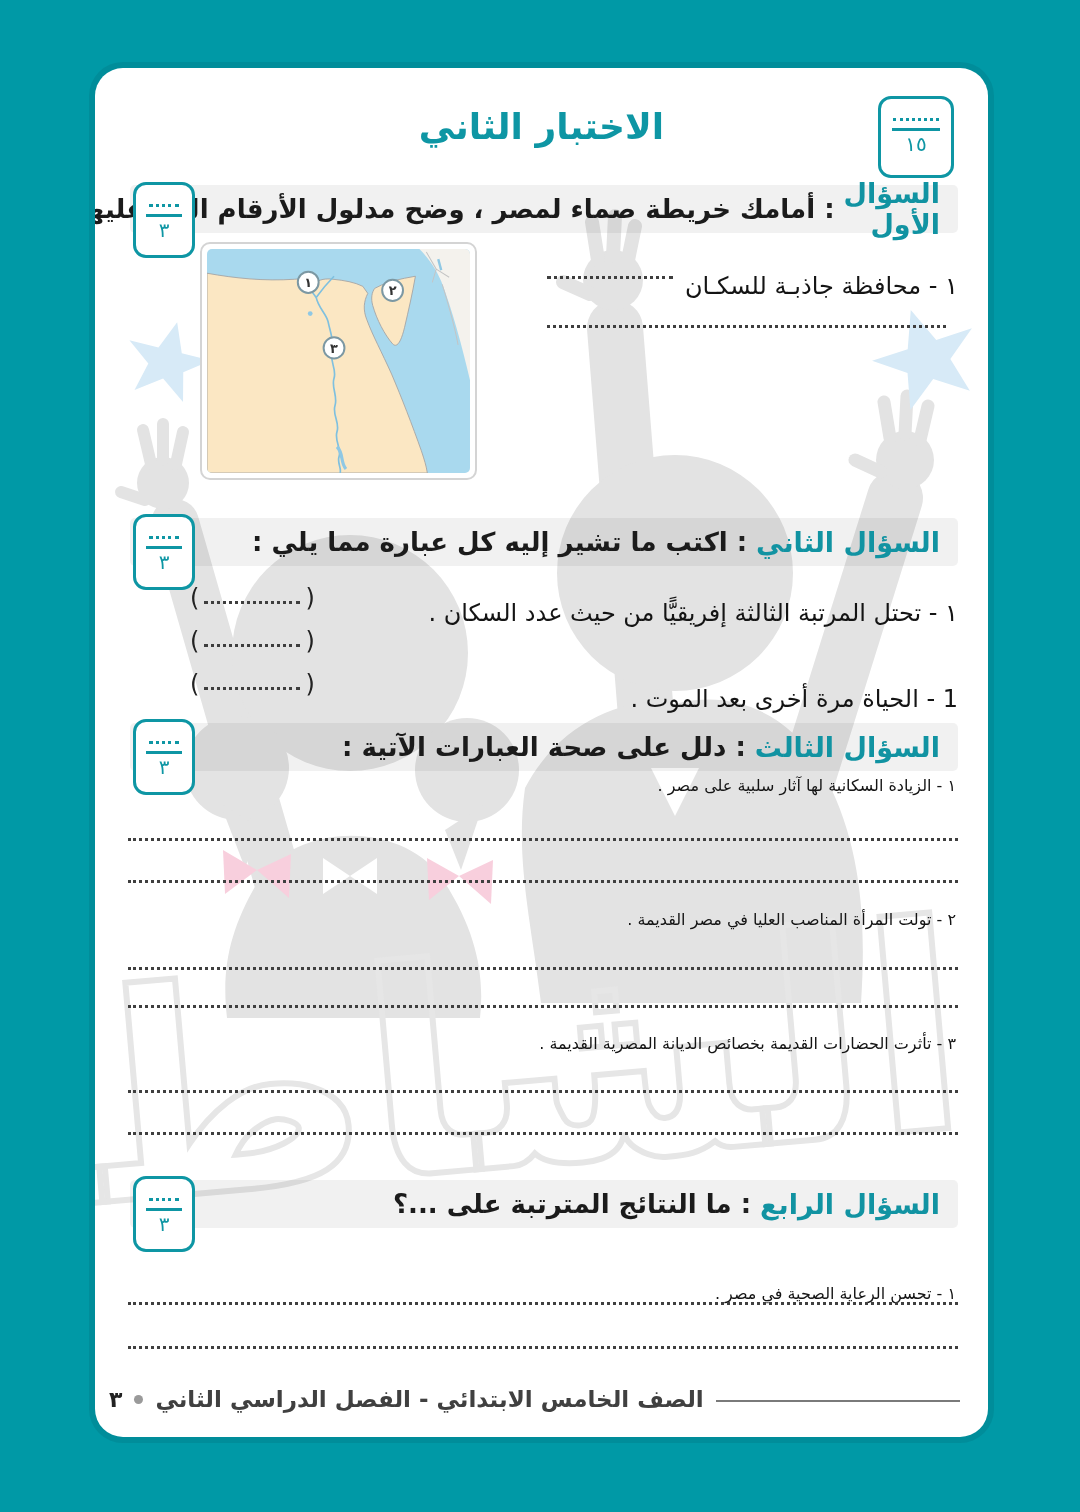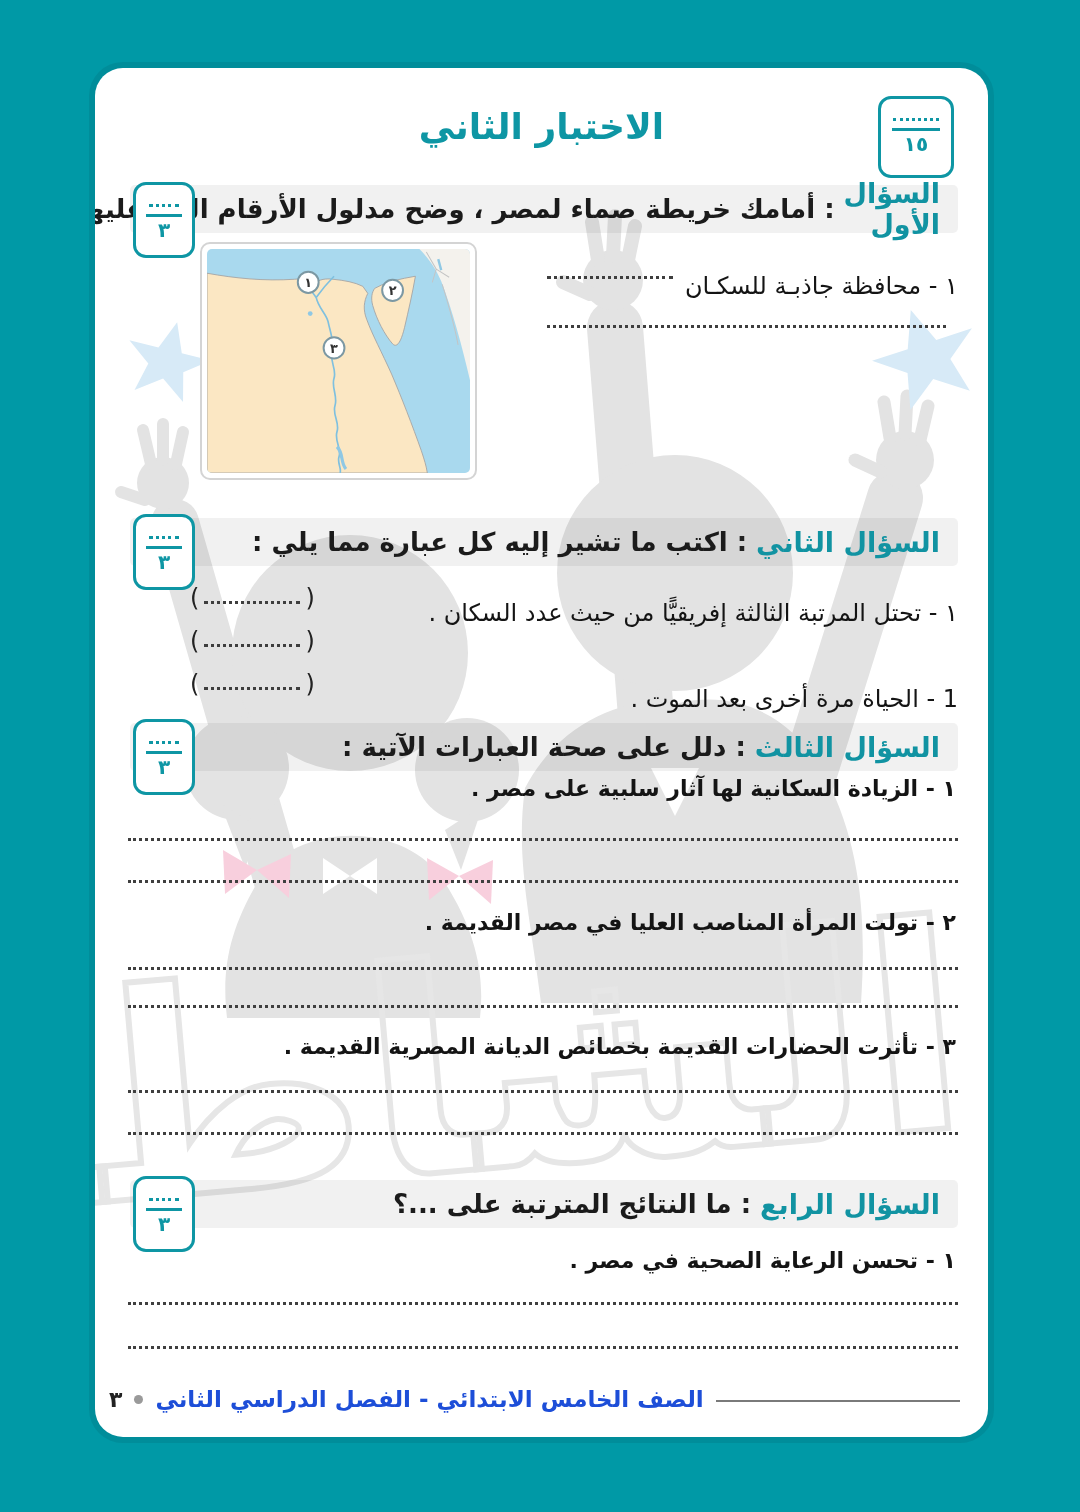--- a/index.html
+++ b/index.html
@@ -27,57 +27,57 @@
     position:absolute;top:38px;left:0;right:0;z-index:2;text-align:center;
     font-size:36px;font-weight:bold;color:#0E96A4;
   }
   .scorebox{
     position:absolute;width:56px;height:70px;z-index:3;background:#fff;
     border:3px solid #0E96A4;border-radius:13px;
     display:flex;flex-direction:column;align-items:center;
   }
   .sb-dots{width:30px;height:14px;border-bottom:3px dotted #0E96A4;margin-top:5px;}
   .sb-line{width:36px;height:3px;background:#0E96A4;margin-top:7px;}
-  .sb-num{color:#0E96A4;font-weight:bold;font-size:20px;margin-top:1px;text-align:center;}
+  .sb-num{color:#0E96A4;font-weight:normal;font-size:20px;margin-top:1px;text-align:center;}
   .totalbox{width:70px;height:76px;}
   .totalbox .sb-dots{width:46px;}
   .totalbox .sb-line{width:48px;}
   .band{
     position:absolute;left:35px;right:30px;height:48px;z-index:2;
     background:rgba(0,0,0,0.055);border-radius:5px;
     display:flex;align-items:center;padding:0 18px;box-sizing:border-box;
   }
   .qlabel{color:#1193A2;font-weight:bold;font-size:27px;}
   .qsep{margin:0 9px;font-weight:bold;color:#222;font-size:26px;}
   .qprompt{color:#1b1b1b;font-weight:bold;font-size:26px;white-space:nowrap;}
   .item-text{font-size:24px;color:#141414;white-space:nowrap;margin-top:31px;}
   .leader{flex:1;border-bottom:3px dotted #3e3e3e;margin:0 12px;transform:translateY(7px);}
   .q1-items{position:absolute;left:440px;top:178px;width:423px;z-index:2;}
   .q1-row{display:flex;align-items:center;height:49px;}
   .q2-rows{position:absolute;left:95px;top:508px;width:768px;z-index:2;}
   .q2-row{display:flex;align-items:center;height:43px;}
   .q2-fill{flex:1;}
   .blank{display:flex;align-items:center;color:#222;font-size:24px;}
   .leader-mid{width:96px;border-bottom:3px dotted #3e3e3e;transform:translateY(5px);margin:0 5px;}
-  .stmt{position:absolute;right:32px;z-index:2;font-size:22px;color:#141414;white-space:nowrap;font-weight:bold;}
+  .stmt{position:absolute;right:32px;z-index:2;font-size:16px;color:#141414;white-space:nowrap;}
   .ansline{position:absolute;left:33px;width:830px;height:0;z-index:2;border-bottom:3px dotted #3f3f3f;}
   
   .map-frame{
     position:absolute;left:105px;top:174px;width:277px;height:238px;z-index:2;
     background:#fff;border:2px solid #D4D4D4;border-radius:10px;
     padding:5px;box-sizing:border-box;
   }
   .map-frame svg{width:100%;height:100%;display:block;border-radius:5px;}
   
   .footer{
     position:absolute;left:14px;right:28px;top:1318px;z-index:2;
     display:flex;align-items:center;gap:12px;
   }
   .f-rule{flex:1;border-top:2px solid #7a7a7a;transform:translateY(2px);}
-  .f-text{font-size:23px;font-weight:bold;color:#1d4ed8;white-space:nowrap;}
+  .f-text{font-size:23px;font-weight:bold;color:#404040;white-space:nowrap;}
   .f-dot{width:9px;height:9px;border-radius:50%;background:#9a9a9a;flex:none;}
   .f-num{font-size:22px;font-weight:bold;color:#222;}
 </style>
 </head>
 <body>
 
 <div class="page" dir="rtl">
 
   <svg class="wm" viewBox="0 0 893 1369">
     <g fill="#E3E3E3">
@@ -259,21 +259,21 @@
   <div class="band" style="top:1112px;">
     <span class="qlabel">السؤال الرابع</span>
     <span class="qsep">:</span>
     <span class="qprompt">ما النتائج المترتبة على ...؟</span>
   </div>
   <div class="scorebox" style="left:38px;top:1108px;">
     <span class="sb-dots"></span>
     <span class="sb-line"></span>
     <span class="sb-num">٣</span>
   </div>
-  <div class="stmt" style="top:1180px;">١ - تحسن الرعاية الصحية في مصر .</div>
+  <div class="stmt" style="top:1216px;">١ - تحسن الرعاية الصحية في مصر .</div>
   <div class="ansline" style="top:1234px;"></div>
   <div class="ansline" style="top:1278px;"></div>
 
   <div class="footer">
     <span class="f-rule"></span>
     <span class="f-text">الصف الخامس الابتدائي - الفصل الدراسي الثاني</span>
     <span class="f-dot"></span>
     <span class="f-num">٣</span>
   </div>
 

